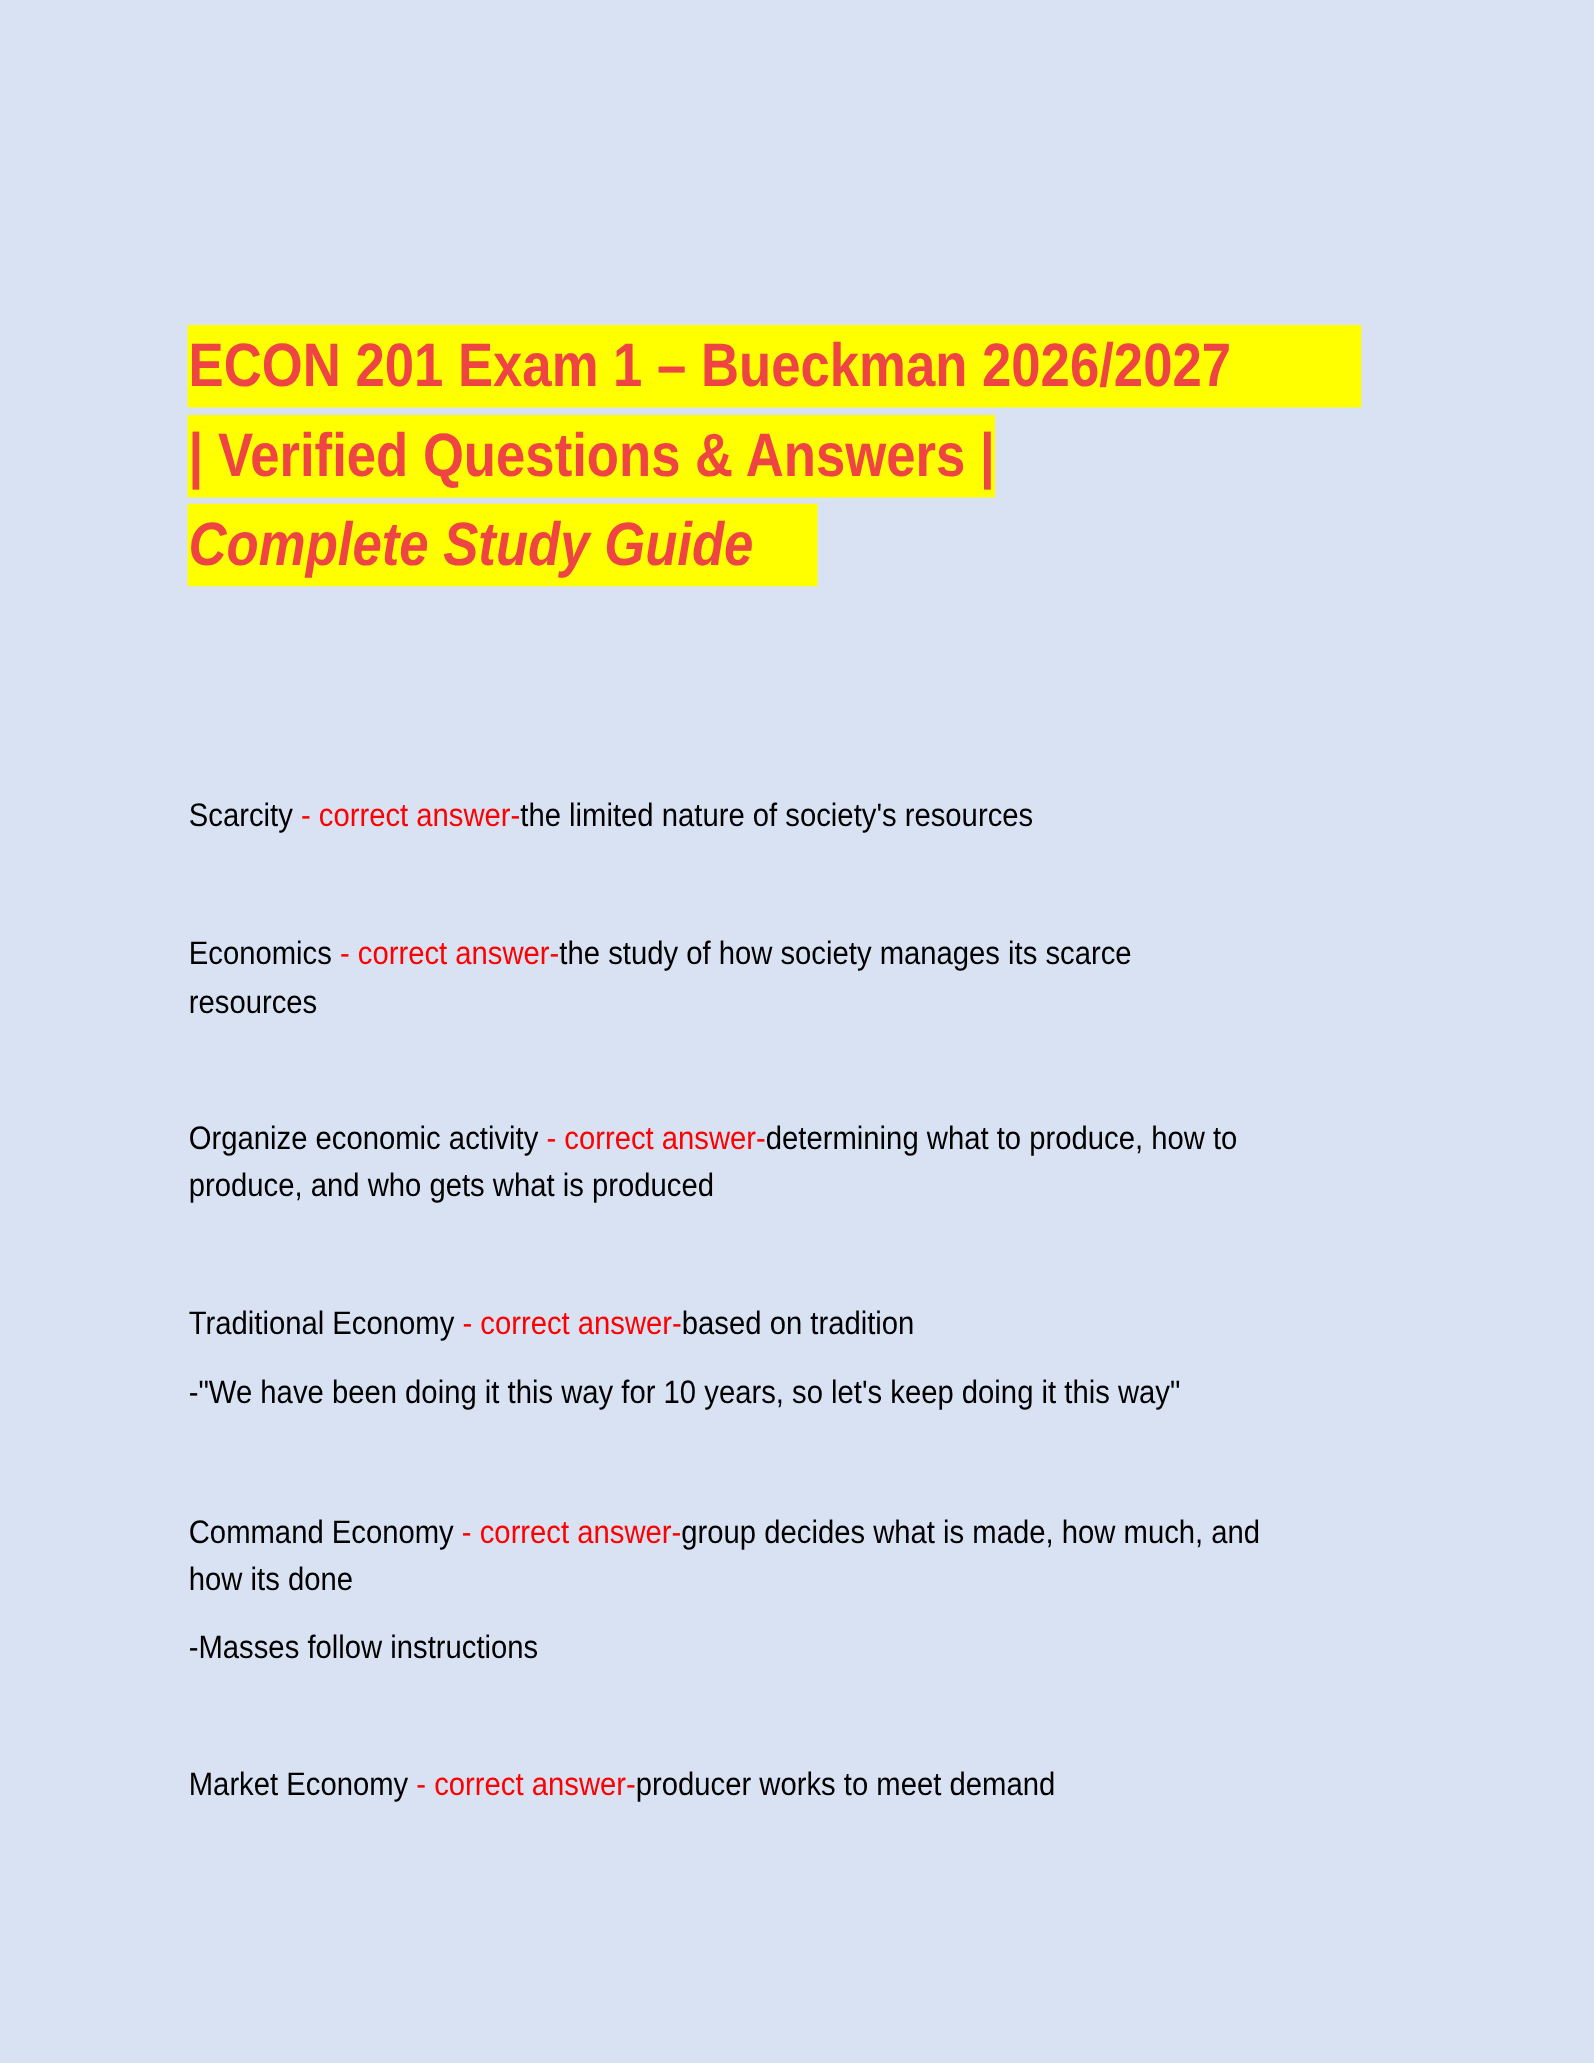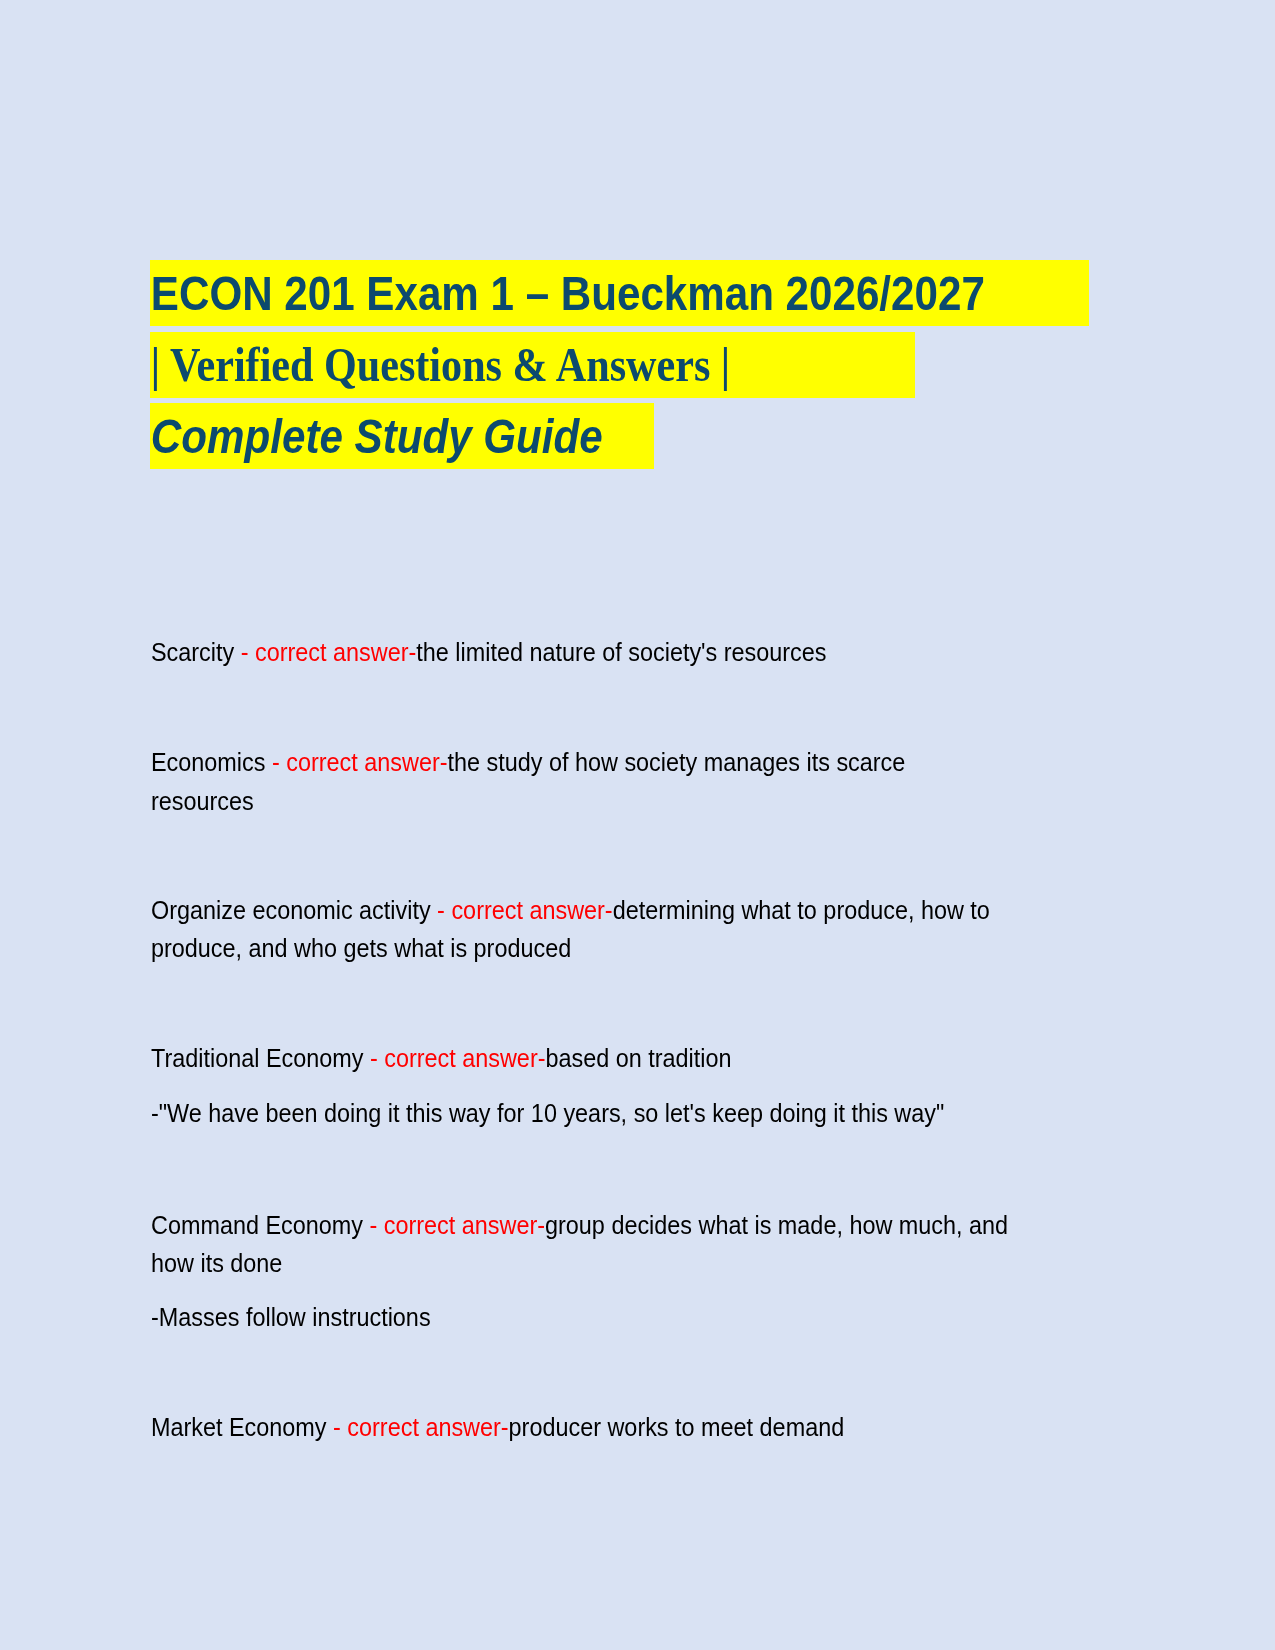--- a/index.html
+++ b/index.html
@@ -7,21 +7,21 @@
     width: 1275px; height: 1650px;
     background: #D9E2F3;
     position: relative; overflow: hidden;
     font-family: "Liberation Sans", "DejaVu Sans", sans-serif;
     color: #000;
   }
   .title-line {
     position: absolute; left: 150px;
     height: 66px;
     background: #FFFF00;
-    color: #0c4a6e;
+    color: #ef4444;
     font-weight: bold;
     font-size: 49px;
     line-height: 66px;
     white-space: nowrap;
     overflow: hidden;
   }
   .title-line span {
     display: inline-block;
     transform-origin: left center;
     padding-left: 1px;
@@ -35,21 +35,21 @@
   }
   .red { color: #FF0000; }
 </style>
 </head>
 <body>
 
 <div>
   <div class="title-line" style="top:260px; width:939px;">
     <span style="transform:scaleX(0.86);">ECON 201 Exam 1 – Bueckman 2026/2027</span>
   </div>
-  <div class="title-line" style="top:332px; width:765px;font-family:Liberation Serif, serif;">
+  <div class="title-line" style="top:332px; width:646px;">
     <span style="transform:scaleX(0.86);">| Verified Questions &amp; Answers |</span>
   </div>
   <div class="title-line" style="top:403px; width:504px;font-style:italic;">
     <span style="transform:scaleX(0.86);">Complete Study Guide</span>
   </div>
 </div>
 
 <div>
 
   <div>

